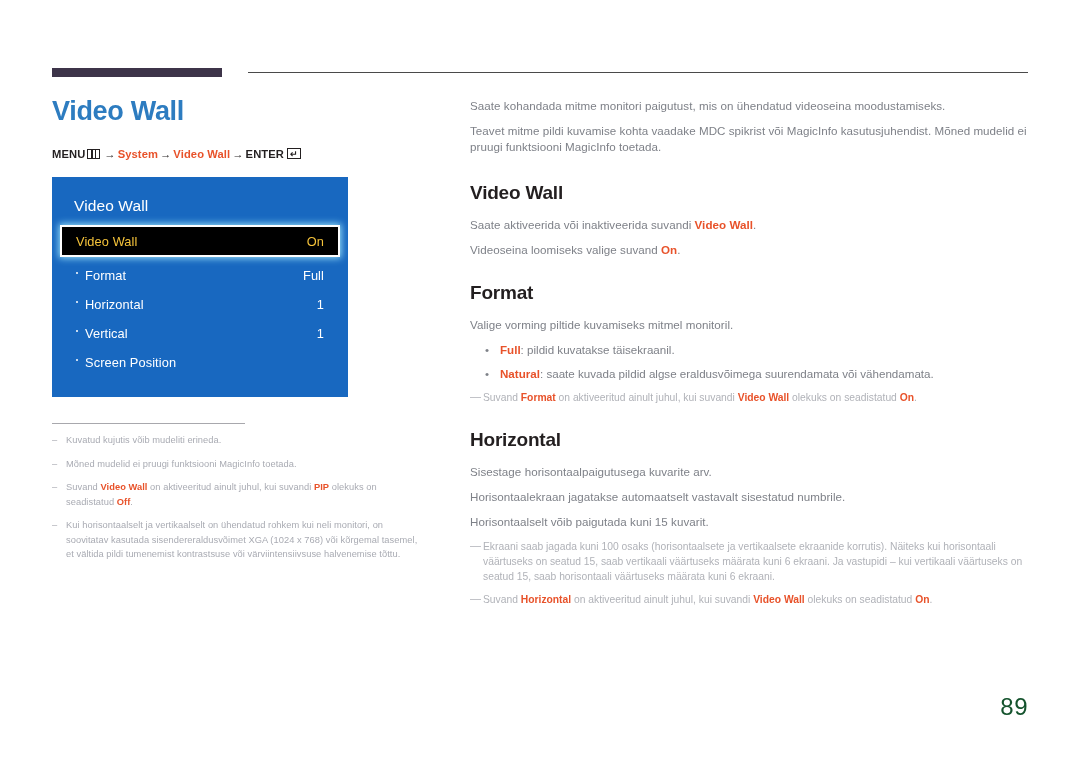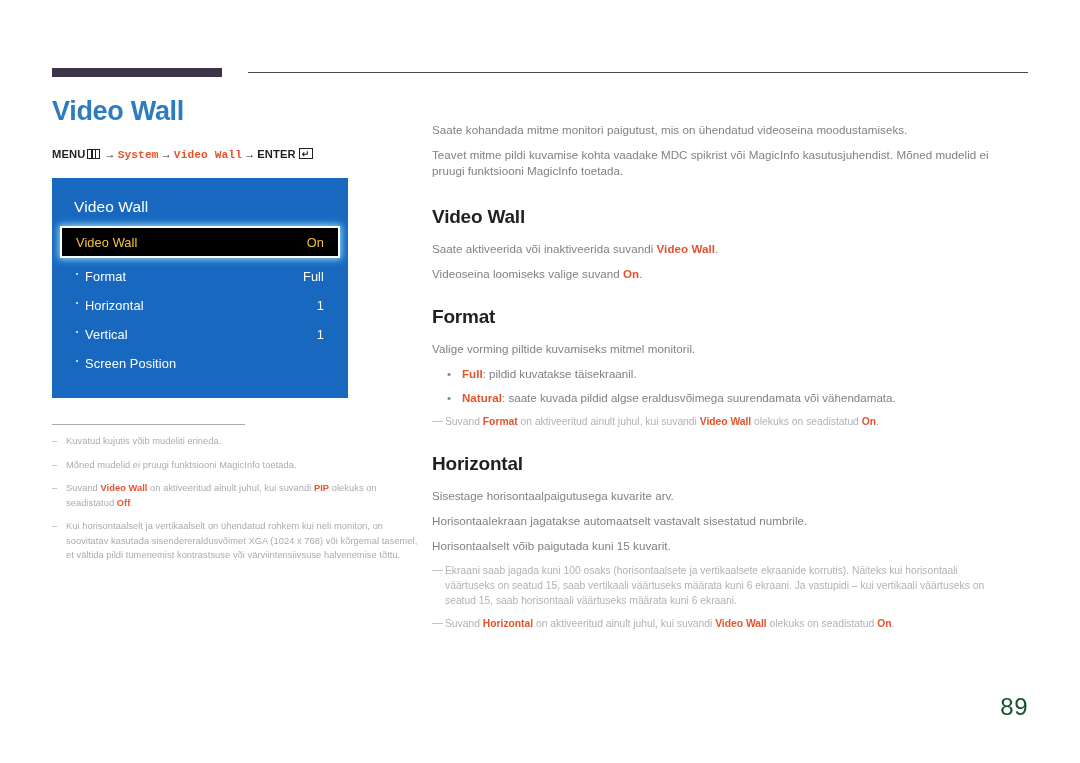--- a/index.html
+++ b/index.html
@@ -65,21 +65,21 @@
   }
 
   .menu-path {
     margin-top: 21px;
     font-size: 11.2px;
     font-weight: bold;
     color: #231f20;
     letter-spacing: 0.1px;
     white-space: nowrap;
   }
-  .menu-path .accent { color: #e8522a; font-family: Liberation Mono, monospace; }
+  .menu-path .accent { color: #e8522a; }
   .menu-path .arrow { font-weight: normal; padding: 0 2px; }
 
   .icon-menu {
     display: inline-block;
     width: 13px;
     height: 10px;
     border: 1.4px solid #231f20;
     position: relative;
     vertical-align: -1px;
     margin: 0 2px;
@@ -184,24 +184,23 @@
     width: 14px;
     flex: 0 0 14px;
     color: #a9abb3;
   }
   .foot-item .ftxt { flex: 1; }
   .foot-item b { color: #e8522a; font-weight: bold; }
 
   
   .right-col {
     position: absolute;
-    left: 432px;
+    left: 470px;
     top: 98px;
     width: 572px;
-    margin-top: 24px;
   }
   .rp {
     font-size: 11.6px;
     line-height: 16px;
     color: #7e8188;
     margin: 0 0 9px 0;
     letter-spacing: 0.05px;
   }
   .rp b { color: #e8522a; font-weight: bold; }
 

